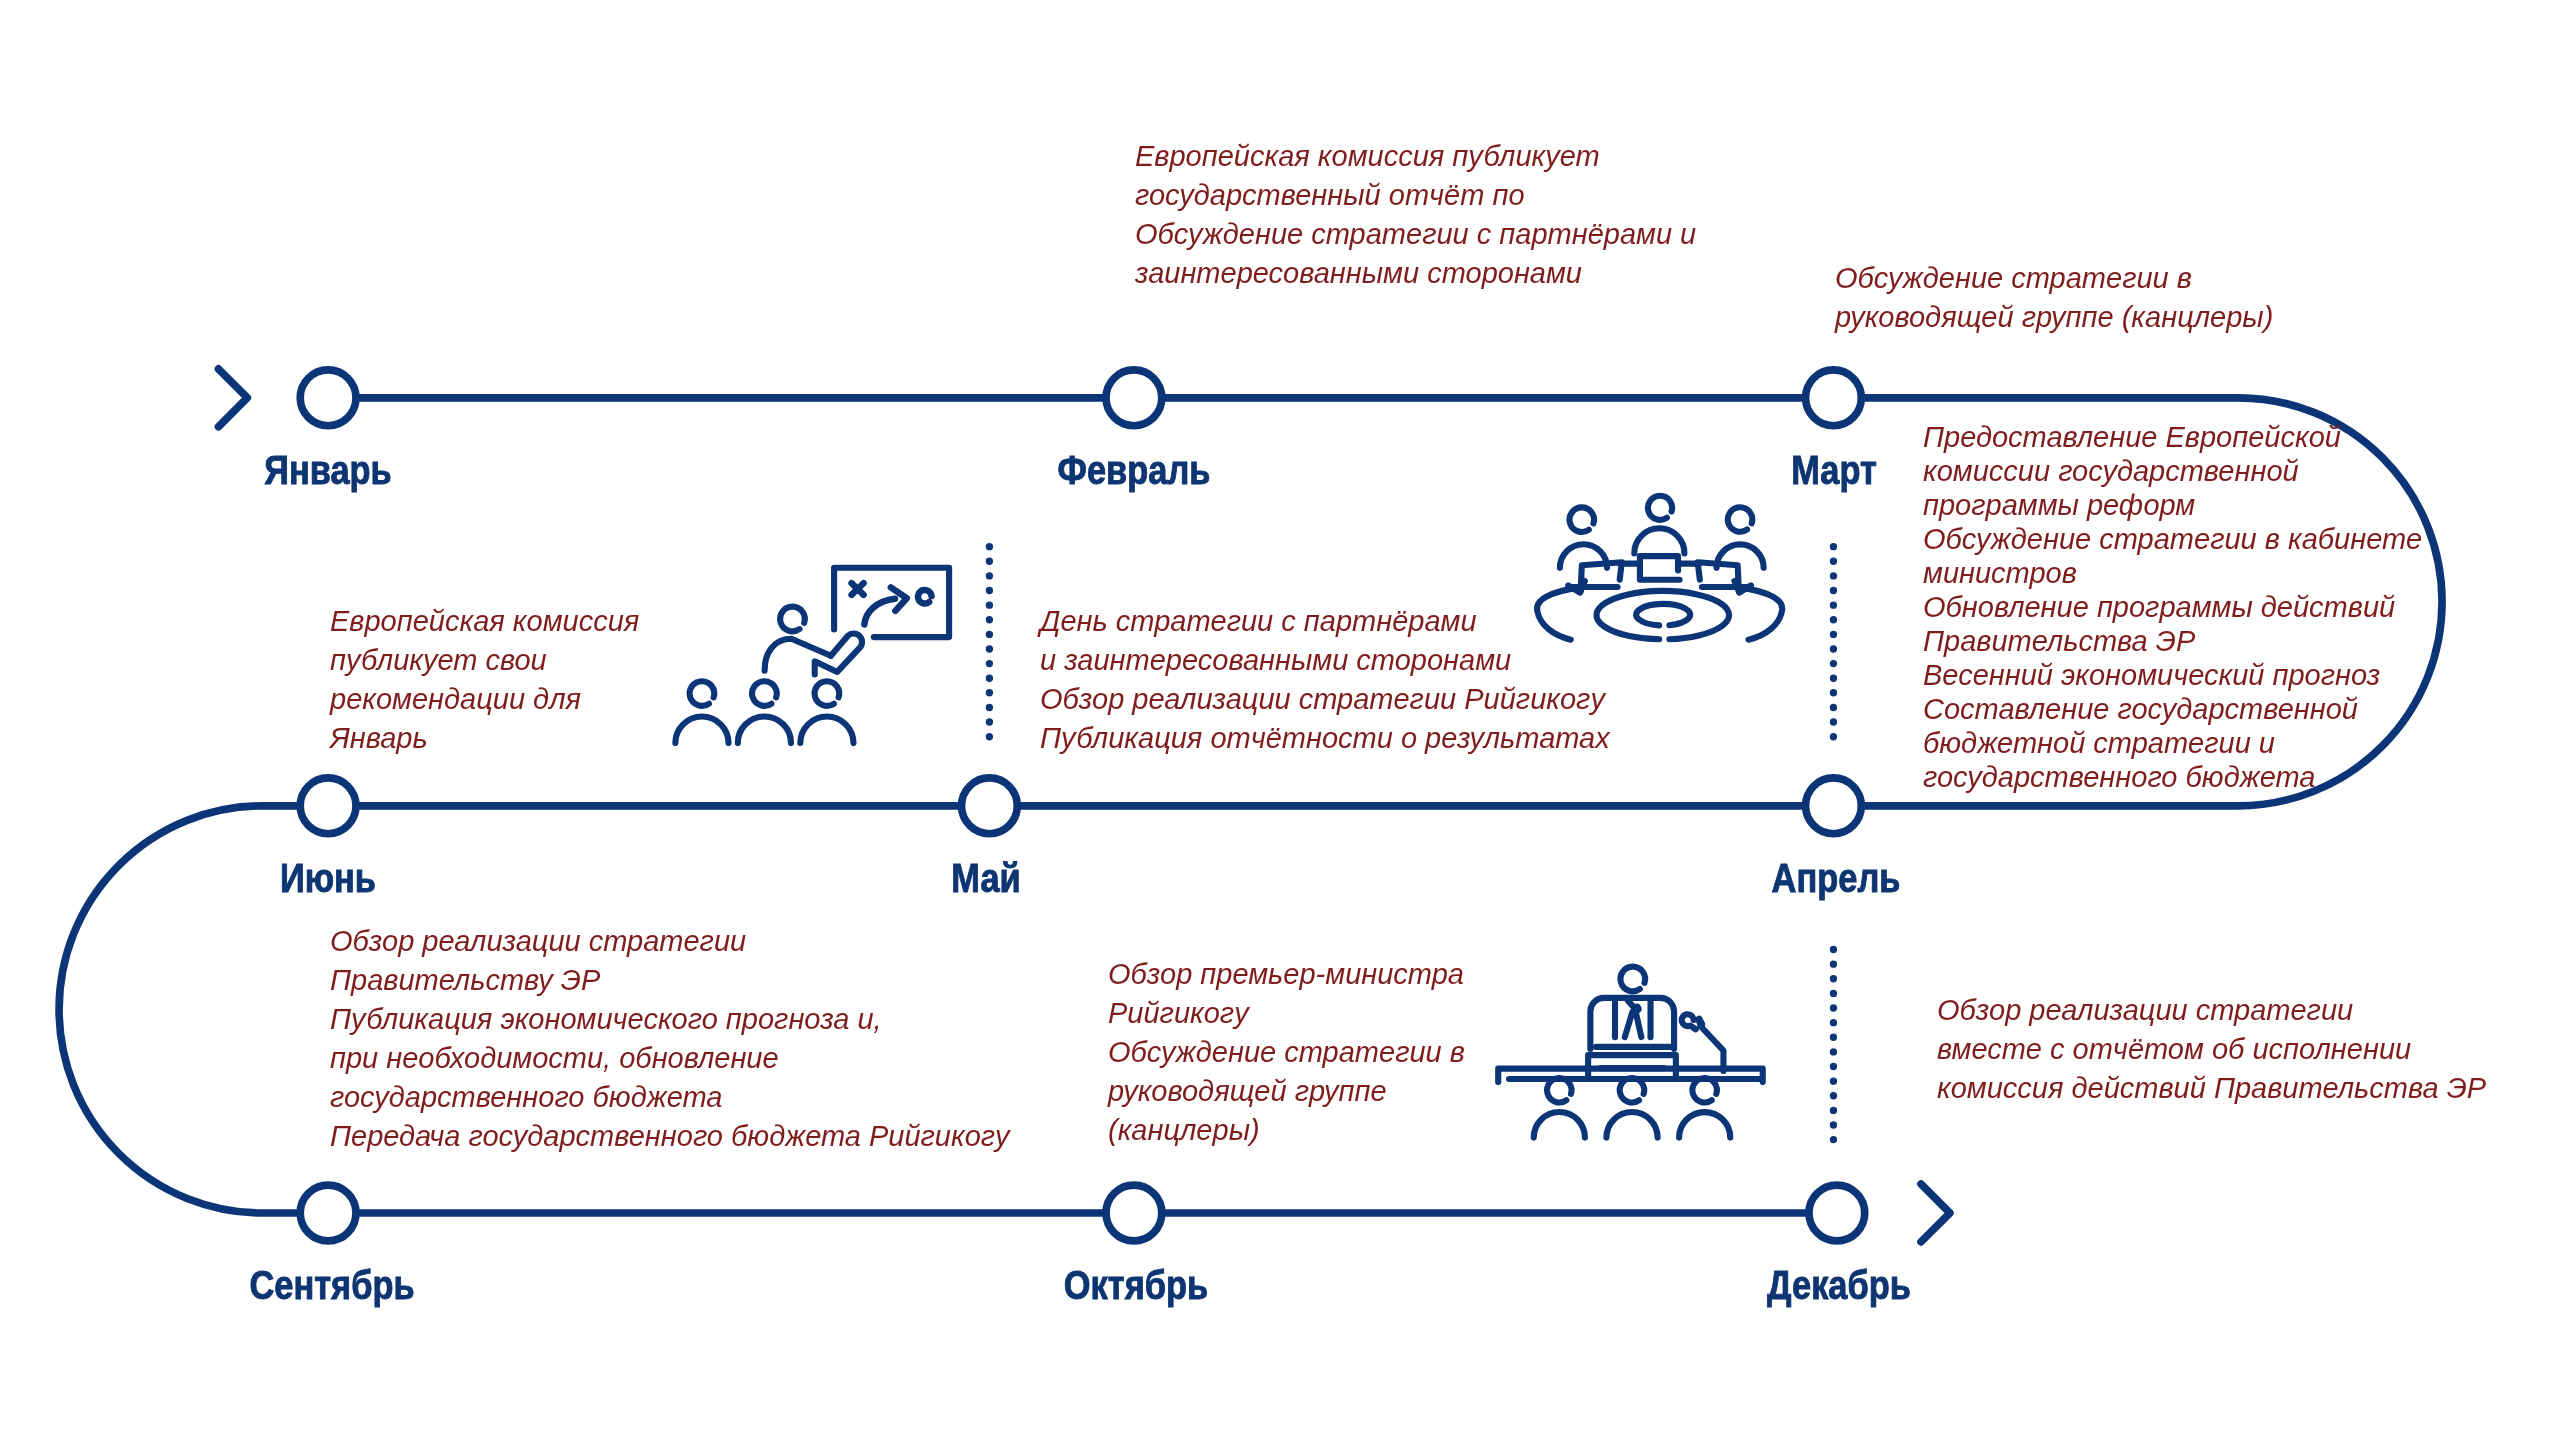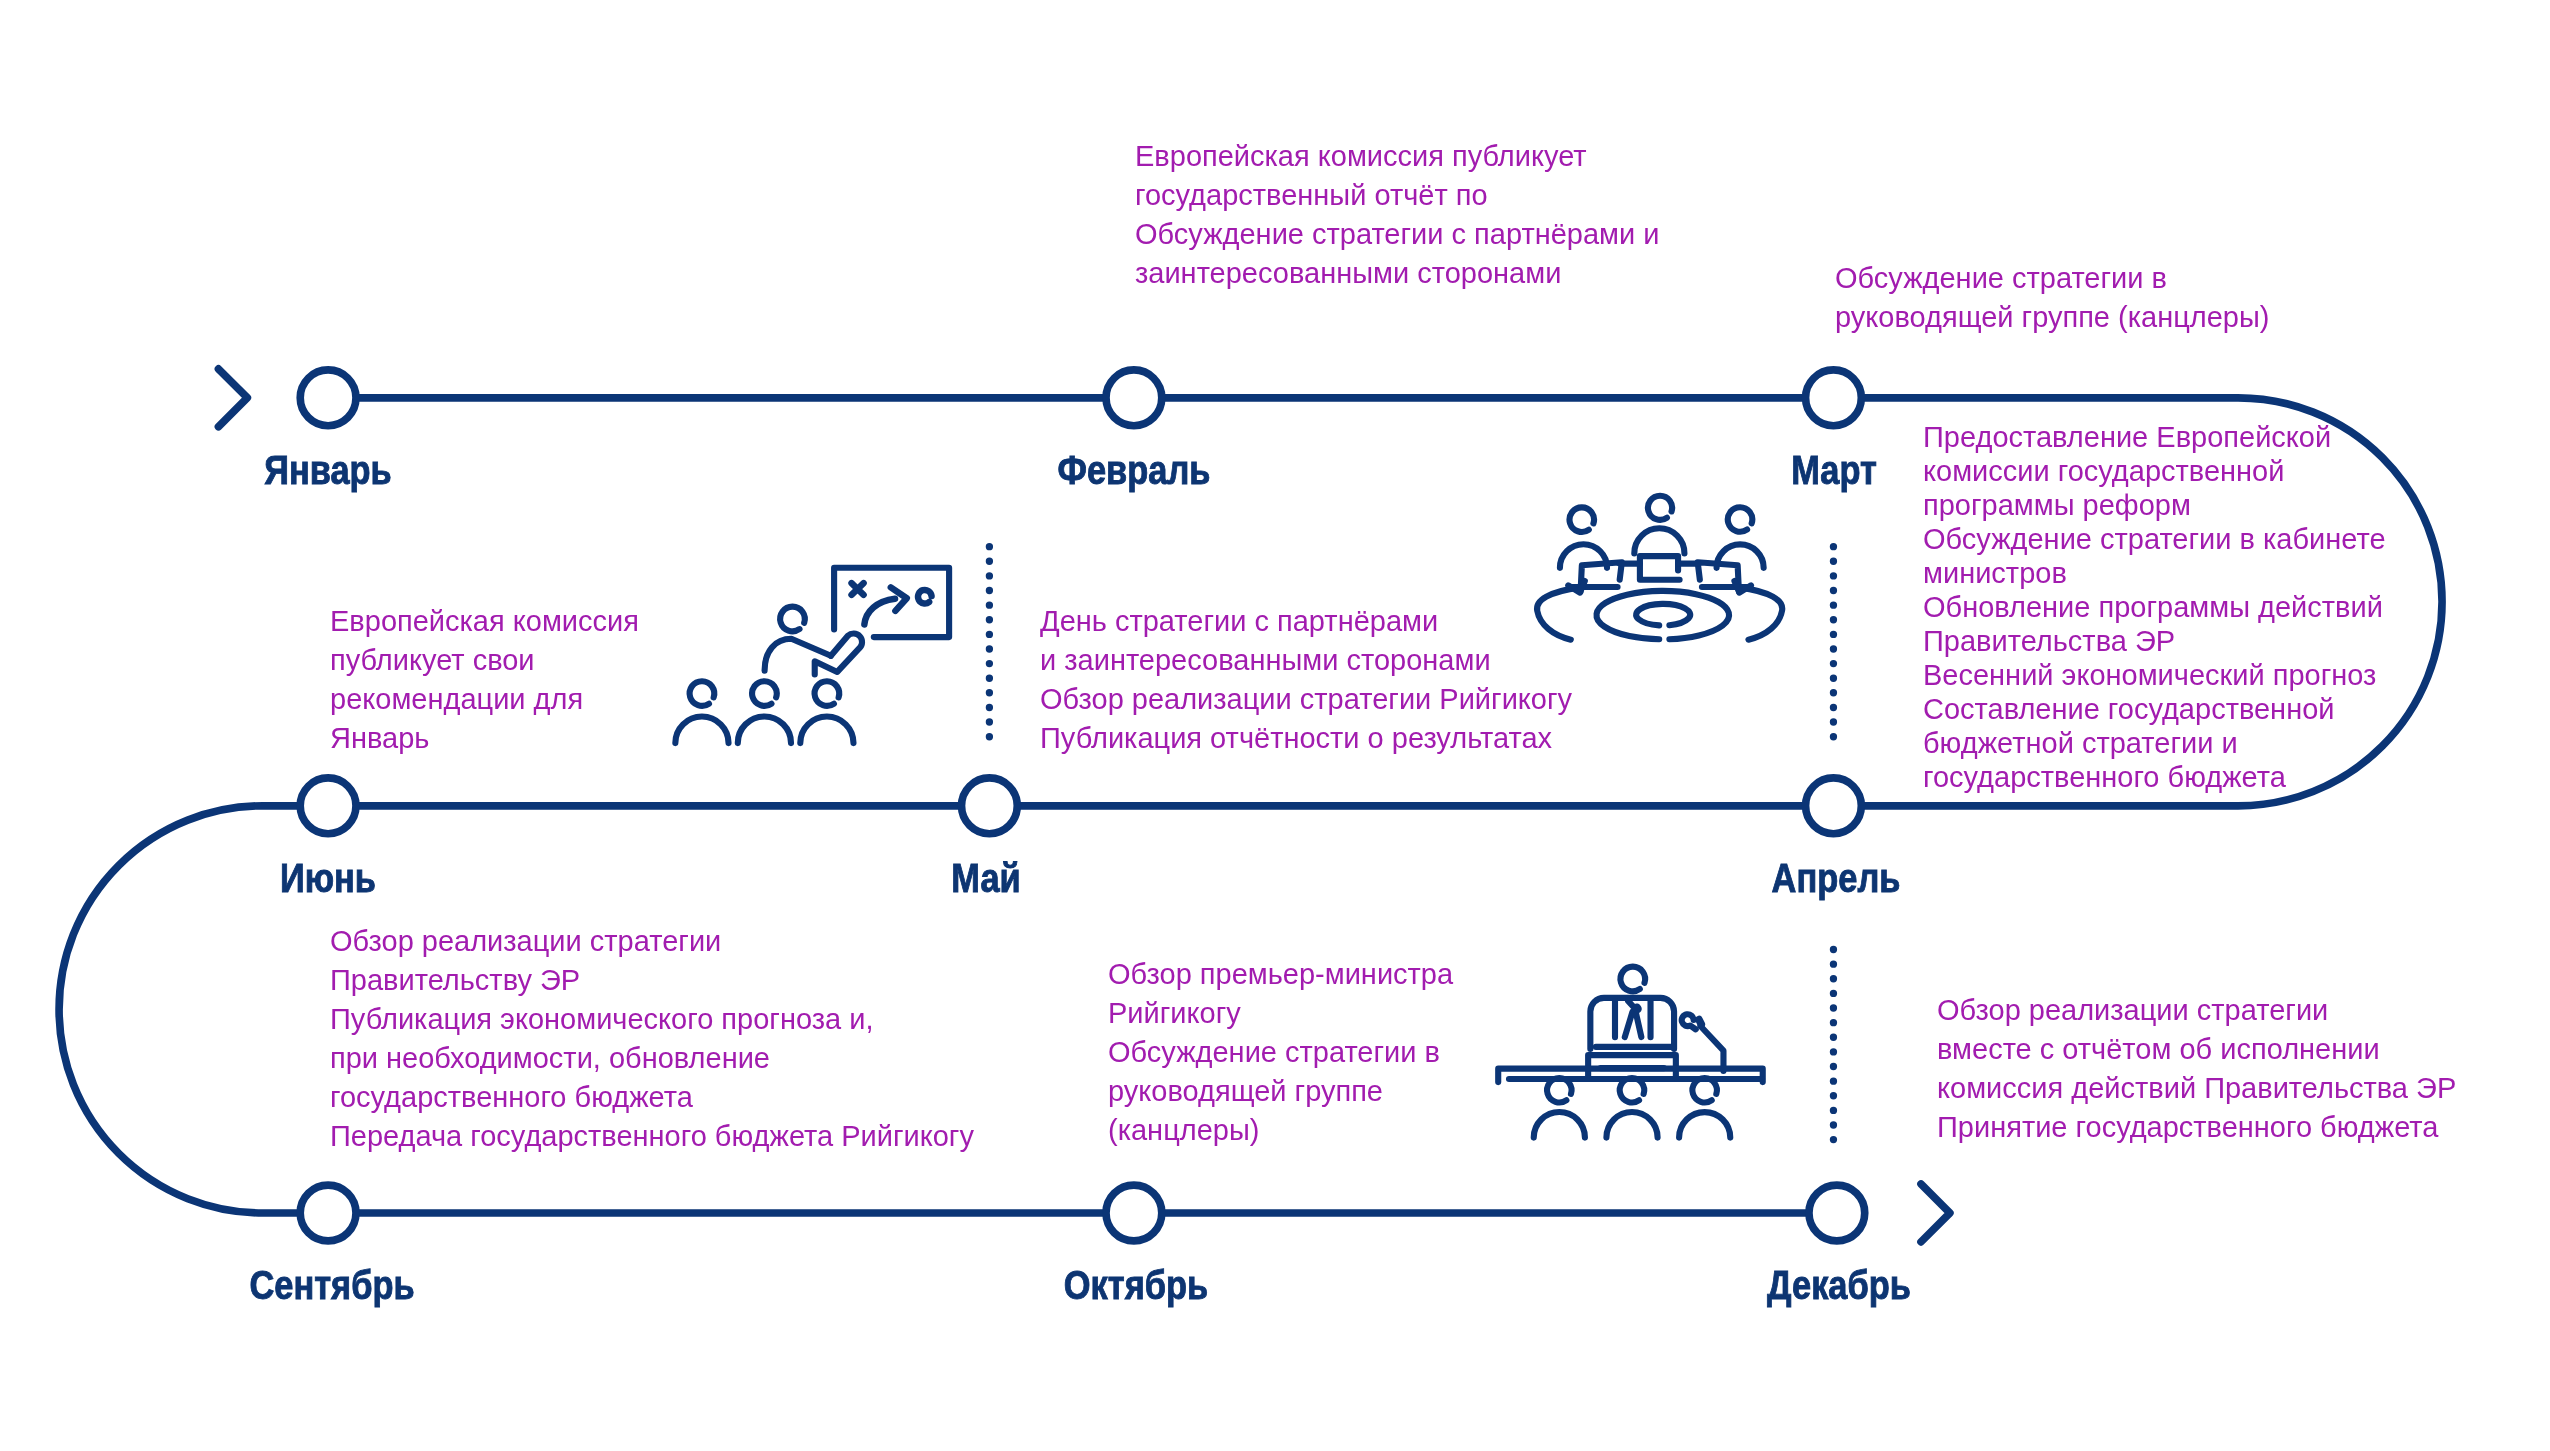--- a/index.html
+++ b/index.html
@@ -2,21 +2,21 @@
 <html lang="ru" style="font-size:13.6px"><head>
 <meta charset="utf-8">
 <title>Timeline</title>
 <style>
   html,body{margin:0;padding:0;background:#ffffff;}
   body{width:2550px;height:1451px;overflow:hidden;
        font-family:"Liberation Sans",sans-serif;
        -webkit-font-smoothing:antialiased;}
   #stage{position:relative;width:2550px;height:1451px;background:#fff;}
   svg.layer{position:absolute;left:0;top:0;width:2550px;height:1451px;}
-  .txt{position:absolute;color:#a21caf;font-size:29px;line-height:39px;}
+  .txt{position:absolute;color:#7f1d1d;font-size:29px;line-height:39px;font-style:italic;}
   .txt>div{white-space:nowrap;line-height:inherit;}
   .txt.small{font-size:29px;line-height:34px;}
   .month{position:absolute;color:#0d3572;font-size:40px;font-weight:bold;white-space:nowrap;
          line-height:40px;transform:translateX(-50%) scaleX(0.86);transform-origin:center top;
          -webkit-text-stroke:0.9px #0d3572;}
 </style>
 </head>
 <body>
 
 <div id="stage">
@@ -198,16 +198,15 @@
     <div>Рийгикогу</div>
     <div>Обсуждение стратегии в</div>
     <div>руководящей группе</div>
     <div>(канцлеры)</div>
   </div>
 
   <div class="txt" style="left:1937px;top:991px">
     <div>Обзор реализации стратегии</div>
     <div>вместе с отчётом об исполнении</div>
     <div>комиссия действий Правительства ЭР</div>
-    <div>Принятие государственного бюджета</div>
   </div>
 </div>
 
 
 </body></html>

